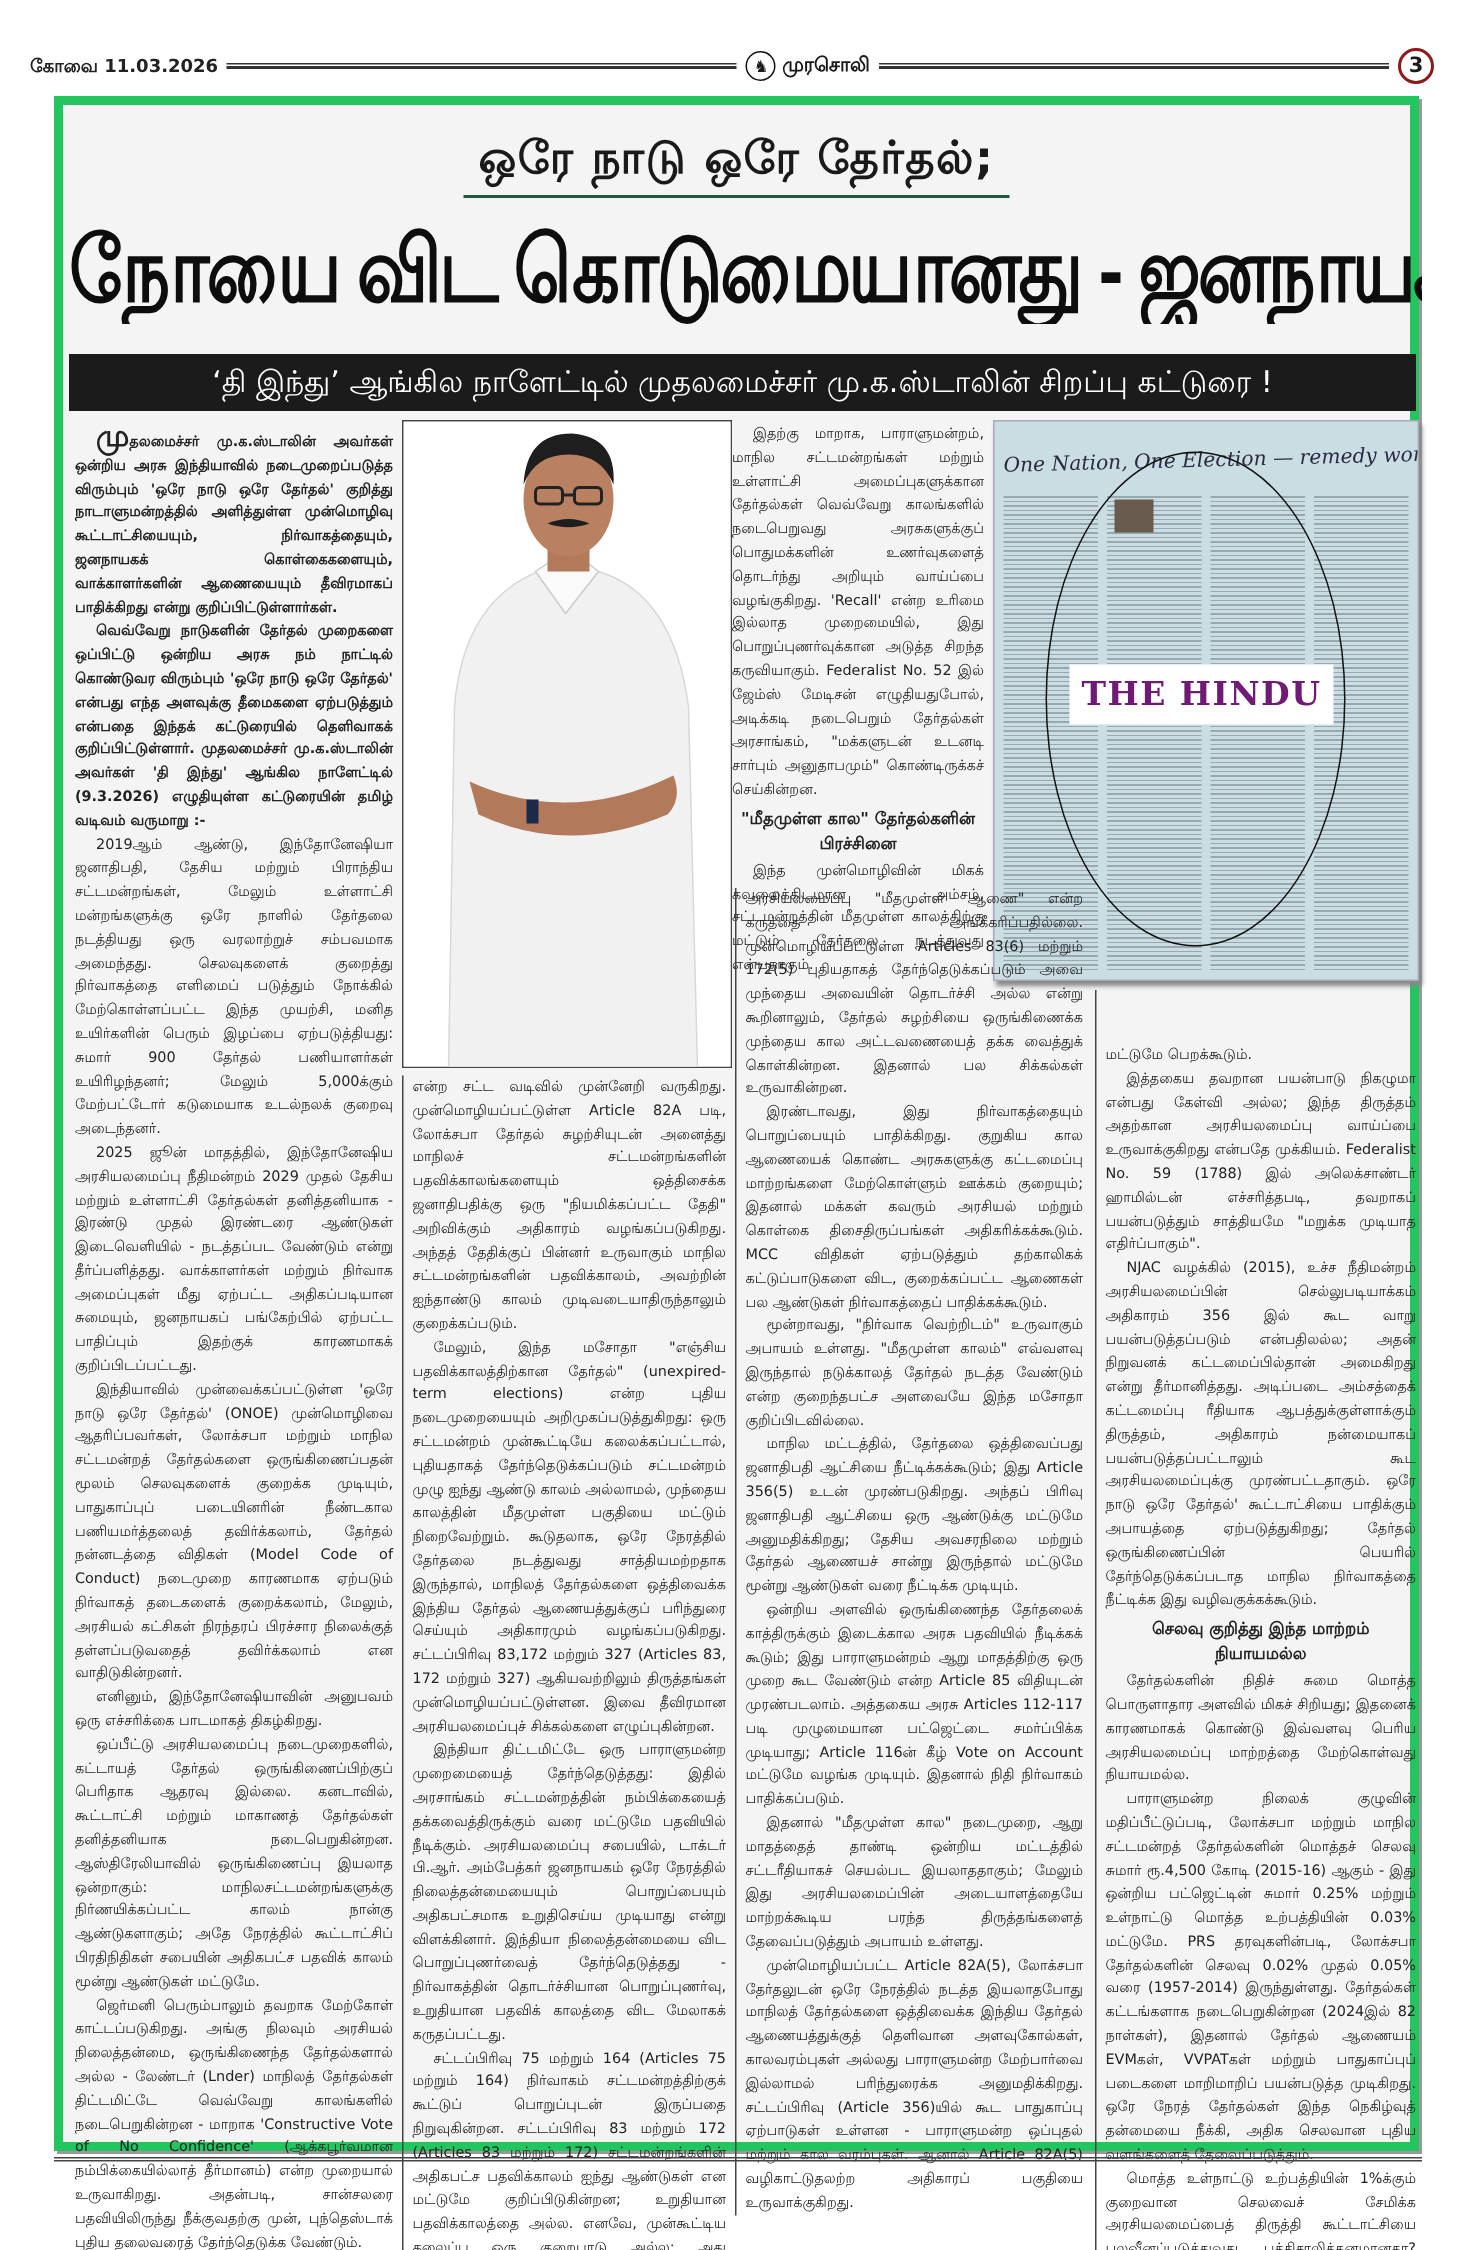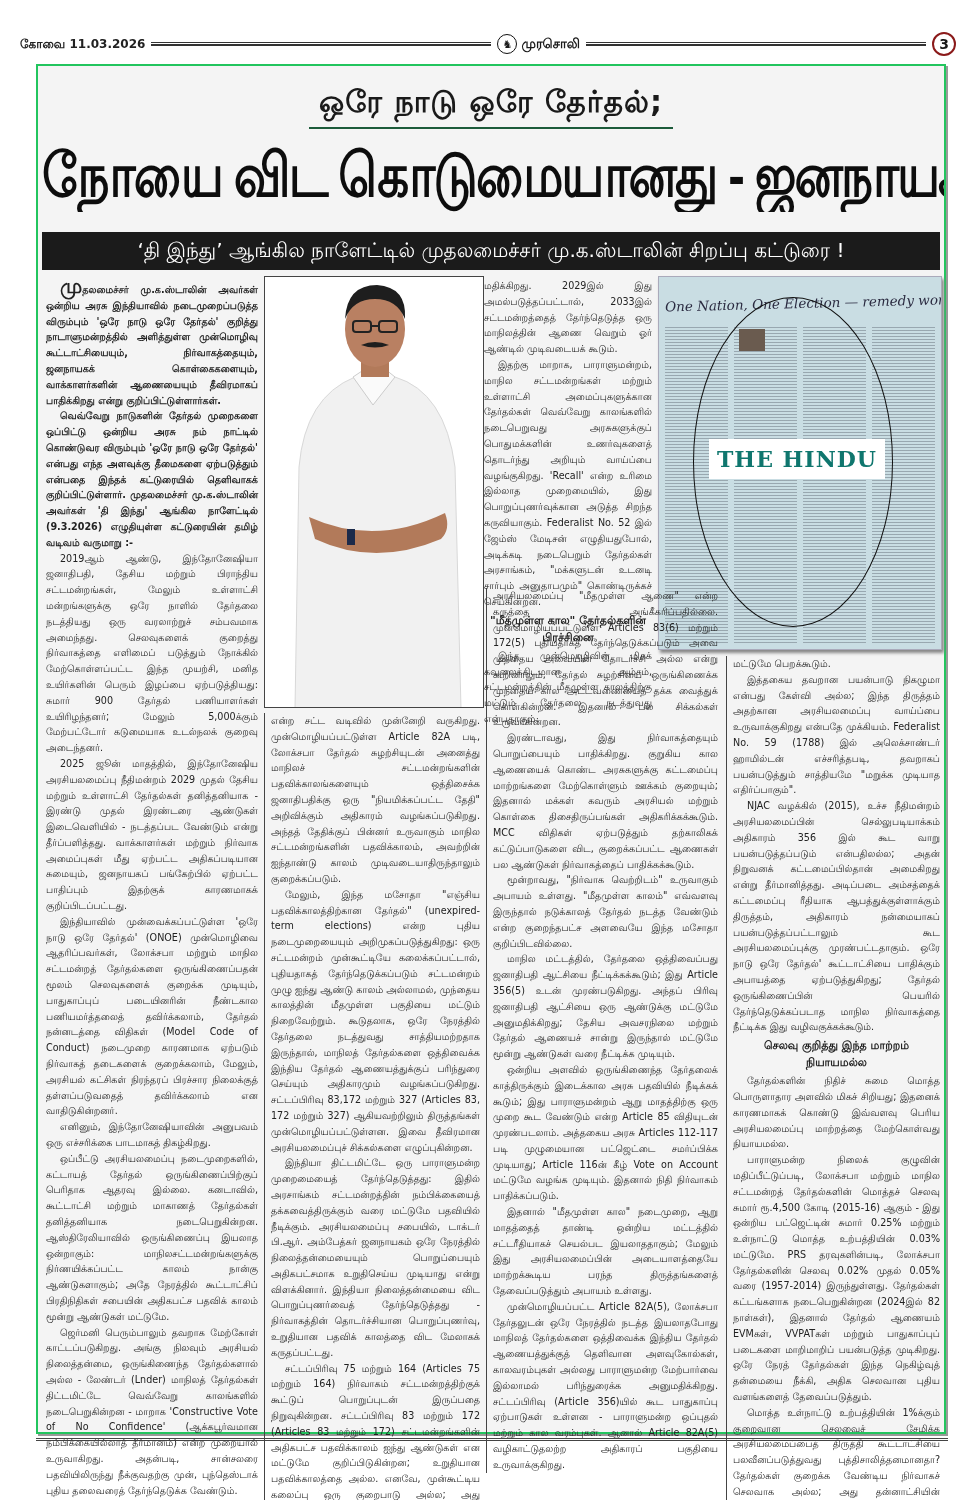--- a/index.html
+++ b/index.html
@@ -8,21 +8,21 @@
 
   
   .masthead { position: absolute; top: 30px; left: 20px; width: 936px; height: 28px; display: flex; align-items: center; }
   .mh-edition { font-size: 12px; font-weight: bold; white-space: nowrap; color: #222; text-align: right; }
   .mh-rule { flex: 1; height: 4px; border-top: 1px solid #333; border-bottom: 2px solid #333; margin: 0 6px; }
   .mh-logo { display: flex; align-items: center; gap: 4px; font-size: 13px; font-weight: bold; white-space: nowrap; }
   .mh-logo-icon { width: 20px; height: 20px; border-radius: 50%; border: 1.5px solid #111; display: inline-flex; align-items: center; justify-content: center; font-size: 11px; }
   .mh-page { width: 24px; height: 24px; border-radius: 50%; border: 2px solid #8b1a1a; display: flex; align-items: center; justify-content: center; font-size: 14px; font-weight: bold; }
 
   
-  .frame { position: absolute; top: 64px; left: 36px; width: 910px; height: 1370px; border: 2px solid #22c55e; background: #f4f4f4; box-shadow: 2px 2px 0 #999; }
+  .frame { position: absolute; top: 64px; left: 36px; width: 910px; height: 1370px; border: 6px solid #22c55e; background: #f4f4f4; box-shadow: 2px 2px 0 #999; }
 
   .kicker { position: absolute; top: 18px; left: 0; width: 100%; text-align: center; }
   .kicker span { display: inline-block; font-size: 30px; font-weight: bold; padding: 0 10px 4px; border-bottom: 2px solid #1c5b3a; letter-spacing: 1px; }
 
   .headline { position: absolute; top: 80px; left: 4px; width: 902px; text-align: center; font-family: "Liberation Sans", sans-serif; font-weight: bold; font-size: 50px; letter-spacing: -2px; line-height: 60px; transform: scaleY(1.2); color: #0d0d0d; white-space: nowrap; overflow: hidden; }
 
   .subhead-bar { position: absolute; top: 166px; left: 4px; width: 898px; height: 38px; background: #1b1b1b; color: #fff; display: flex; align-items: center; justify-content: center; font-size: 20px; font-weight: normal; white-space: nowrap; }
 
   
   .col { position: absolute; font-size: 9.6px; line-height: 15.8px; text-align: justify; color: #222; }
@@ -35,21 +35,21 @@
   .col-b { top: 647px; left: 226px; width: 216px; border-left: 1px solid #444; padding-left: 6px; }
   .col-c { top: 212px; left: 446px; width: 168px; }
   .col-c2 { top: 522px; left: 448px; width: 232px; border-left: 1px solid #444; padding-left: 6px; }
   .col-d { top: 590px; left: 688px; width: 214px; border-left: 1px solid #444; padding-left: 6px; }
 
   .photo { position: absolute; top: 210px; left: 226px; width: 220px; height: 432px; border: 1px solid #444; background: #ffffff; overflow: hidden; }
   .clip { position: absolute; top: 210px; left: 620px; width: 284px; height: 374px; background: #c9dde3; border: 1px solid #aab; box-shadow: 2px 3px 3px #888; overflow: hidden; }
   .clip-title { position: absolute; top: 18px; left: 6px; width: 272px; font-family: "DejaVu Serif", serif; font-style: italic; font-size: 13.5px; color: #2a2a40; white-space: nowrap; transform: rotate(-1.5deg); }
   .clip-lines { position: absolute; top: 48px; left: 6px; right: 6px; bottom: 6px; display: grid; grid-template-columns: 1fr 1fr 1fr 1fr; gap: 6px; }
   .clip-lines div { background: repeating-linear-gradient(#c9dde3 0 2px, #8c9aa3 2px 3px); opacity: 0.8; }
-  .clip-logo { position: absolute; top: 162px; left: 50px; width: 176px; height: 40px; background: #fff; display: flex; align-items: center; justify-content: center; font-family: "DejaVu Serif", serif; font-weight: bold; font-size: 22px; color: #0f766e; letter-spacing: 1px; }
+  .clip-logo { position: absolute; top: 162px; left: 50px; width: 176px; height: 40px; background: #fff; display: flex; align-items: center; justify-content: center; font-family: "DejaVu Serif", serif; font-weight: bold; font-size: 22px; color: #701a75; letter-spacing: 1px; }
   .clip-oval { position: absolute; top: 20px; left: 34px; width: 200px; height: 330px; border: 1.5px solid #111; border-radius: 50%; }
   .clip-portrait { position: absolute; top: 52px; left: 80px; width: 26px; height: 22px; background: #6a5b4f; }
 
   .bottom-rule { position: absolute; top: 1438px; left: 36px; width: 912px; height: 3px; border-top: 1px solid #444; border-bottom: 1px solid #444; }
 </style>
 </head>
 <body>
 
 <div class="masthead">
   <span class="mh-edition">கோவை 11.03.2026</span>
@@ -107,21 +107,20 @@
   </div>
 
   <div class="col col-b" id="col_b">
       <p style="text-indent: 0px;">என்ற சட்ட வடிவில் முன்னேறி வருகிறது. முன்மொழியப்பட்டுள்ள Article 82A படி, லோக்சபா தேர்தல் சுழற்சியுடன் அனைத்து மாநிலச் சட்டமன்றங்களின் பதவிக்காலங்களையும் ஒத்திசைக்க ஜனாதிபதிக்கு ஒரு "நியமிக்கப்பட்ட தேதி" அறிவிக்கும் அதிகாரம் வழங்கப்படுகிறது. அந்தத் தேதிக்குப் பின்னர் உருவாகும் மாநில சட்டமன்றங்களின் பதவிக்காலம், அவற்றின் ஐந்தாண்டு காலம் முடிவடையாதிருந்தாலும் குறைக்கப்படும்.</p>
       <p>மேலும், இந்த மசோதா "எஞ்சிய பதவிக்காலத்திற்கான தேர்தல்" (unexpired-term elections) என்ற புதிய நடைமுறையையும் அறிமுகப்படுத்துகிறது: ஒரு சட்டமன்றம் முன்கூட்டியே கலைக்கப்பட்டால், புதியதாகத் தேர்ந்தெடுக்கப்படும் சட்டமன்றம் முழு ஐந்து ஆண்டு காலம் அல்லாமல், முந்தைய காலத்தின் மீதமுள்ள பகுதியை மட்டும் நிறைவேற்றும். கூடுதலாக, ஒரே நேரத்தில் தேர்தலை நடத்துவது சாத்தியமற்றதாக இருந்தால், மாநிலத் தேர்தல்களை ஒத்திவைக்க இந்திய தேர்தல் ஆணையத்துக்குப் பரிந்துரை செய்யும் அதிகாரமும் வழங்கப்படுகிறது. சட்டப்பிரிவு 83,172 மற்றும் 327 (Articles 83, 172 மற்றும் 327) ஆகியவற்றிலும் திருத்தங்கள் முன்மொழியப்பட்டுள்ளன. இவை தீவிரமான அரசியலமைப்புச் சிக்கல்களை எழுப்புகின்றன.</p>
       <p>இந்தியா திட்டமிட்டே ஒரு பாராளுமன்ற முறைமையைத் தேர்ந்தெடுத்தது: இதில் அரசாங்கம் சட்டமன்றத்தின் நம்பிக்கையைத் தக்கவைத்திருக்கும் வரை மட்டுமே பதவியில் நீடிக்கும். அரசியலமைப்பு சபையில், டாக்டர் பி.ஆர். அம்பேத்கர் ஜனநாயகம் ஒரே நேரத்தில் நிலைத்தன்மையையும் பொறுப்பையும் அதிகபட்சமாக உறுதிசெய்ய முடியாது என்று விளக்கினார். இந்தியா நிலைத்தன்மையை விட பொறுப்புணர்வைத் தேர்ந்தெடுத்தது - நிர்வாகத்தின் தொடர்ச்சியான பொறுப்புணர்வு, உறுதியான பதவிக் காலத்தை விட மேலாகக் கருதப்பட்டது.</p>
       <p>சட்டப்பிரிவு 75 மற்றும் 164 (Articles 75 மற்றும் 164) நிர்வாகம் சட்டமன்றத்திற்குக் கூட்டுப் பொறுப்புடன் இருப்பதை நிறுவுகின்றன. சட்டப்பிரிவு 83 மற்றும் 172 (Articles 83 மற்றும் 172) சட்டமன்றங்களின் அதிகபட்ச பதவிக்காலம் ஐந்து ஆண்டுகள் என மட்டுமே குறிப்பிடுகின்றன; உறுதியான பதவிக்காலத்தை அல்ல. எனவே, முன்கூட்டிய கலைப்பு ஒரு குறைபாடு அல்ல; அது ஜனநாயகப் பாதுகாப்பாகும். நம்பிக்கை சிதைந்தபோது மக்களுக்குப் புதிய ஆணையை வழங்கும் வாய்ப்பை இது ஏற்படுத்துகிறது. ஒரே நாடு ஒரே தேர்தல்' இந்த அடிப்படை தர்க்கத்தையே மாற்றுகிறது: சட்டமன்றக் கலைப்பை நிர்வாகத் தொந்தரவு எனக் கருதி, இந்தியாவை மெதுவாக ஒரு அரை - ஜனாதிபதி முறைமைக்குத் தள்ளுகிறது.</p>
     </div>
 
   <div class="col col-c" id="col_c">
-      <p style="text-indent: 0px;">மதிக்கிறது. 2029இல் இது அமல்படுத்தப்பட்டால், 2033இல் சட்டமன்றத்தைத் தேர்ந்தெடுத்த ஒரு மாநிலத்தின் ஆணை வெறும் ஓர் ஆண்டில் முடிவடையக் கூடும்.</p>
       <p>இதற்கு மாறாக, பாராளுமன்றம், மாநில சட்டமன்றங்கள் மற்றும் உள்ளாட்சி அமைப்புகளுக்கான தேர்தல்கள் வெவ்வேறு காலங்களில் நடைபெறுவது அரசுகளுக்குப் பொதுமக்களின் உணர்வுகளைத் தொடர்ந்து அறியும் வாய்ப்பை வழங்குகிறது. 'Recall' என்ற உரிமை இல்லாத முறைமையில், இது பொறுப்புணர்வுக்கான அடுத்த சிறந்த கருவியாகும். Federalist No. 52 இல் ஜேம்ஸ் மேடிசன் எழுதியதுபோல், அடிக்கடி நடைபெறும் தேர்தல்கள் அரசாங்கம், "மக்களுடன் உடனடி சார்பும் அனுதாபமும்" கொண்டிருக்கச் செய்கின்றன.</p>
       <div class="section-head">"மீதமுள்ள கால" தேர்தல்களின் பிரச்சினை</div>
       <p>இந்த முன்மொழிவின் மிகக் கவலைக்கிடமான அம்சம், சட்டமன்றத்தின் மீதமுள்ள காலத்திற்கு மட்டும் தேர்தலை நடத்துவது என்பதாகும்.</p>
     </div>
 
   <div class="clip">
     <div class="clip-title">One Nation, One Election — remedy worse than disease</div>
     <div class="clip-lines">
       <div></div>
         <div></div>
@@ -137,21 +136,21 @@
       <p style="text-indent: 0px;">அரசியலமைப்பு "மீதமுள்ள ஆணை" என்ற கருத்தை அங்கீகரிப்பதில்லை. முன்மொழியப்பட்டுள்ள Articles 83(6) மற்றும் 172(5) புதியதாகத் தேர்ந்தெடுக்கப்படும் அவை முந்தைய அவையின் தொடர்ச்சி அல்ல என்று கூறினாலும், தேர்தல் சுழற்சியை ஒருங்கிணைக்க முந்தைய கால அட்டவணையைத் தக்க வைத்துக் கொள்கின்றன. இதனால் பல சிக்கல்கள் உருவாகின்றன.</p>
       <p>இரண்டாவது, இது நிர்வாகத்தையும் பொறுப்பையும் பாதிக்கிறது. குறுகிய கால ஆணையைக் கொண்ட அரசுகளுக்கு கட்டமைப்பு மாற்றங்களை மேற்கொள்ளும் ஊக்கம் குறையும்; இதனால் மக்கள் கவரும் அரசியல் மற்றும் கொள்கை திசைதிருப்பங்கள் அதிகரிக்கக்கூடும். MCC விதிகள் ஏற்படுத்தும் தற்காலிகக் கட்டுப்பாடுகளை விட, குறைக்கப்பட்ட ஆணைகள் பல ஆண்டுகள் நிர்வாகத்தைப் பாதிக்கக்கூடும்.</p>
       <p>மூன்றாவது, "நிர்வாக வெற்றிடம்" உருவாகும் அபாயம் உள்ளது. "மீதமுள்ள காலம்" எவ்வளவு இருந்தால் நடுக்காலத் தேர்தல் நடத்த வேண்டும் என்ற குறைந்தபட்ச அளவையே இந்த மசோதா குறிப்பிடவில்லை.</p>
       <p>மாநில மட்டத்தில், தேர்தலை ஒத்திவைப்பது ஜனாதிபதி ஆட்சியை நீட்டிக்கக்கூடும்; இது Article 356(5) உடன் முரண்படுகிறது. அந்தப் பிரிவு ஜனாதிபதி ஆட்சியை ஒரு ஆண்டுக்கு மட்டுமே அனுமதிக்கிறது; தேசிய அவசரநிலை மற்றும் தேர்தல் ஆணையச் சான்று இருந்தால் மட்டுமே மூன்று ஆண்டுகள் வரை நீட்டிக்க முடியும்.</p>
       <p>ஒன்றிய அளவில் ஒருங்கிணைந்த தேர்தலைக் காத்திருக்கும் இடைக்கால அரசு பதவியில் நீடிக்கக் கூடும்; இது பாராளுமன்றம் ஆறு மாதத்திற்கு ஒரு முறை கூட வேண்டும் என்ற Article 85 விதியுடன் முரண்படலாம். அத்தகைய அரசு Articles 112-117 படி முழுமையான பட்ஜெட்டை சமர்ப்பிக்க முடியாது; Article 116ன் கீழ் Vote on Account மட்டுமே வழங்க முடியும். இதனால் நிதி நிர்வாகம் பாதிக்கப்படும்.</p>
       <p>இதனால் "மீதமுள்ள கால" நடைமுறை, ஆறு மாதத்தைத் தாண்டி ஒன்றிய மட்டத்தில் சட்டரீதியாகச் செயல்பட இயலாததாகும்; மேலும் இது அரசியலமைப்பின் அடையாளத்தையே மாற்றக்கூடிய பரந்த திருத்தங்களைத் தேவைப்படுத்தும் அபாயம் உள்ளது.</p>
       <p>முன்மொழியப்பட்ட Article 82A(5), லோக்சபா தேர்தலுடன் ஒரே நேரத்தில் நடத்த இயலாதபோது மாநிலத் தேர்தல்களை ஒத்திவைக்க இந்திய தேர்தல் ஆணையத்துக்குத் தெளிவான அளவுகோல்கள், காலவரம்புகள் அல்லது பாராளுமன்ற மேற்பார்வை இல்லாமல் பரிந்துரைக்க அனுமதிக்கிறது. சட்டப்பிரிவு (Article 356)யில் கூட பாதுகாப்பு ஏற்பாடுகள் உள்ளன - பாராளுமன்ற ஒப்புதல் மற்றும் கால வரம்புகள். ஆனால் Article 82A(5) வழிகாட்டுதலற்ற அதிகாரப் பகுதியை உருவாக்குகிறது.</p>
     </div>
 
   <div class="col col-d" id="col_d">
-      <p style="text-indent: 0px;">மட்டுமே பெறக்கூடும்.</p>
+      <p style="text-indent: 0px; margin-top: 36px;">மட்டுமே பெறக்கூடும்.</p>
       <p>இத்தகைய தவறான பயன்பாடு நிகழுமா என்பது கேள்வி அல்ல; இந்த திருத்தம் அதற்கான அரசியலமைப்பு வாய்ப்பை உருவாக்குகிறது என்பதே முக்கியம். Federalist No. 59 (1788) இல் அலெக்சாண்டர் ஹாமில்டன் எச்சரித்தபடி, தவறாகப் பயன்படுத்தும் சாத்தியமே "மறுக்க முடியாத எதிர்ப்பாகும்".</p>
       <p>NJAC வழக்கில் (2015), உச்ச நீதிமன்றம் அரசியலமைப்பின் செல்லுபடியாக்கம் அதிகாரம் 356 இல் கூட வாறு பயன்படுத்தப்படும் என்பதிலல்ல; அதன் நிறுவனக் கட்டமைப்பில்தான் அமைகிறது என்று தீர்மானித்தது. அடிப்படை அம்சத்தைக் கட்டமைப்பு ரீதியாக ஆபத்துக்குள்ளாக்கும் திருத்தம், அதிகாரம் நன்மையாகப் பயன்படுத்தப்பட்டாலும் கூட அரசியலமைப்புக்கு முரண்பட்டதாகும். ஒரே நாடு ஒரே தேர்தல்' கூட்டாட்சியை பாதிக்கும் அபாயத்தை ஏற்படுத்துகிறது; தேர்தல் ஒருங்கிணைப்பின் பெயரில் தேர்ந்தெடுக்கப்படாத மாநில நிர்வாகத்தை நீட்டிக்க இது வழிவகுக்கக்கூடும்.</p>
       <div class="section-head">செலவு குறித்து இந்த மாற்றம் நியாயமல்ல</div>
       <p>தேர்தல்களின் நிதிச் சுமை மொத்த பொருளாதார அளவில் மிகச் சிறியது; இதனைக் காரணமாகக் கொண்டு இவ்வளவு பெரிய அரசியலமைப்பு மாற்றத்தை மேற்கொள்வது நியாயமல்ல.</p>
       <p>பாராளுமன்ற நிலைக் குழுவின் மதிப்பீட்டுப்படி, லோக்சபா மற்றும் மாநில சட்டமன்றத் தேர்தல்களின் மொத்தச் செலவு சுமார் ரூ.4,500 கோடி (2015-16) ஆகும் - இது ஒன்றிய பட்ஜெட்டின் சுமார் 0.25% மற்றும் உள்நாட்டு மொத்த உற்பத்தியின் 0.03% மட்டுமே. PRS தரவுகளின்படி, லோக்சபா தேர்தல்களின் செலவு 0.02% முதல் 0.05% வரை (1957-2014) இருந்துள்ளது. தேர்தல்கள் கட்டங்களாக நடைபெறுகின்றன (2024இல் 82 நாள்கள்), இதனால் தேர்தல் ஆணையம் EVMகள், VVPATகள் மற்றும் பாதுகாப்புப் படைகளை மாறிமாறிப் பயன்படுத்த முடிகிறது. ஒரே நேரத் தேர்தல்கள் இந்த நெகிழ்வுத் தன்மையை நீக்கி, அதிக செலவான புதிய வளங்களைத் தேவைப்படுத்தும்.</p>
       <p>மொத்த உள்நாட்டு உற்பத்தியின் 1%க்கும் குறைவான செலவைச் சேமிக்க அரசியலமைப்பைத் திருத்தி கூட்டாட்சியை பலவீனப்படுத்துவது புத்திசாலித்தனமானதா? தேர்தல்கள் குறைக்க வேண்டிய நிர்வாகச் செலவாக அல்ல; அது தன்னாட்சியின் மீண்டும்மீண்டும் செலுத்தப்படும் விலையாகும் - அதிகாரம் மக்களிடம் பொறுப்புடன் இருக்கச் செய்வதற்கான கட்டாயமான ஜனநாயகச் செலவாகும்.</p>
     </div>
 </div>
 
 <div class="bottom-rule"></div>

